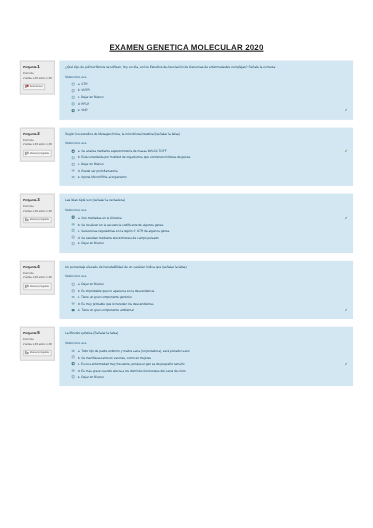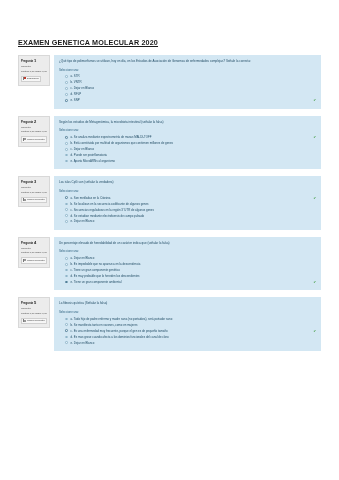--- a/index.html
+++ b/index.html
@@ -16,20 +16,21 @@
   }
   .page {
     width: 339px;
     height: 480px;
     position: relative;
     background: #ffffff;
     box-sizing: border-box;
     padding: 0 18px;
   }
   .doc-title {
+    text-align: center;
     font-size: 7.2px;
     font-weight: bold;
     letter-spacing: 0.15px;
     color: #1b1b1b;
     text-decoration: underline;
     margin: 38px 0 8px 0;
     font-family: "Liberation Sans", sans-serif;
   }
   .question {
     display: flex;

